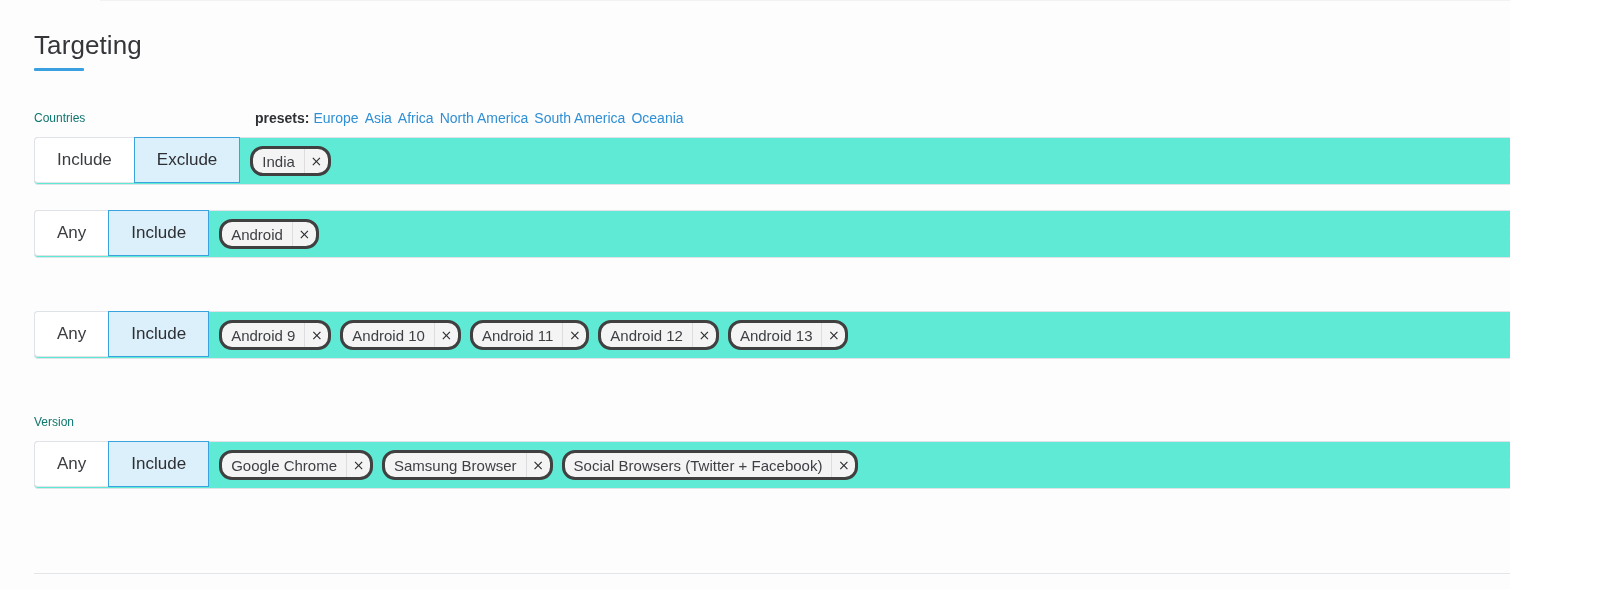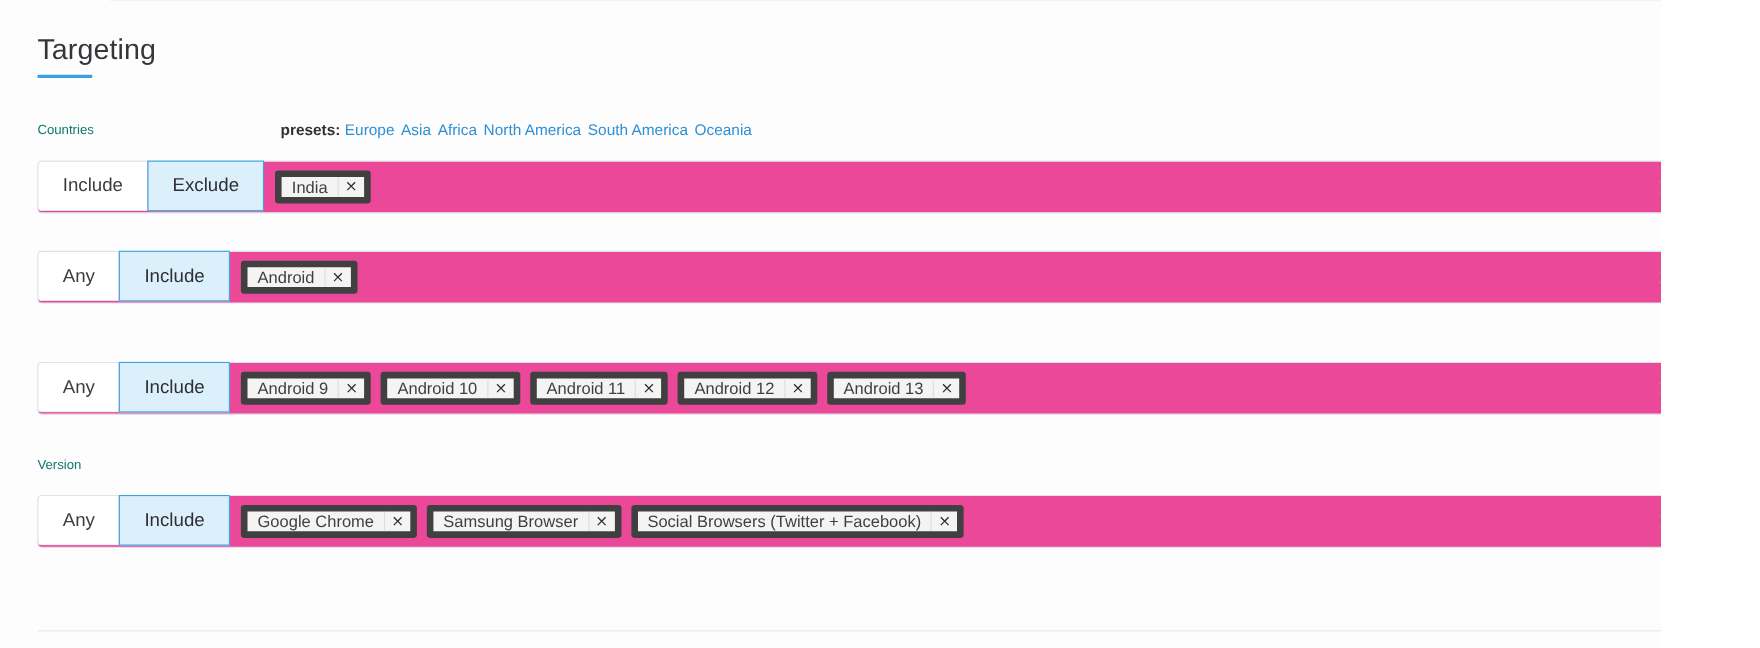--- a/index.html
+++ b/index.html
@@ -89,24 +89,23 @@
   }
   .preset-link:last-child { margin-right: 16px; }
 
   
   .control {
     position: relative;
     display: flex;
     align-items: stretch;
     width: 100%;
     height: 48px;
-    background: #ec4899;
+    background: #5eead4;
     border: 1px solid #dfe3e8;
     border-radius: 4px;
-    margin-top: 18px;
   }
 
   .toggle-group {
     display: flex;
     align-items: stretch;
     flex: 0 0 auto;
     height: 100%;
     margin: -1px 0 -1px -1px;
   }
   .toggle-btn {
@@ -140,22 +139,22 @@
     gap: 9px;
     padding: 0 64px 0 10px;
     overflow: hidden;
     min-width: 0;
   }
   .tag {
     display: inline-flex;
     align-items: stretch;
     height: 30px;
     background: #f4f4f5;
-    border: 6px solid #404040;
-    border-radius: 3px;
+    border: 3px solid #404040;
+    border-radius: 13px;
     flex: 0 0 auto;
     overflow: hidden;
     text-align: center;
   }
   .tag-label {
     display: flex;
     align-items: center;
     padding: 0 9px;
     font-size: 15px;
     color: #3d3f43;

